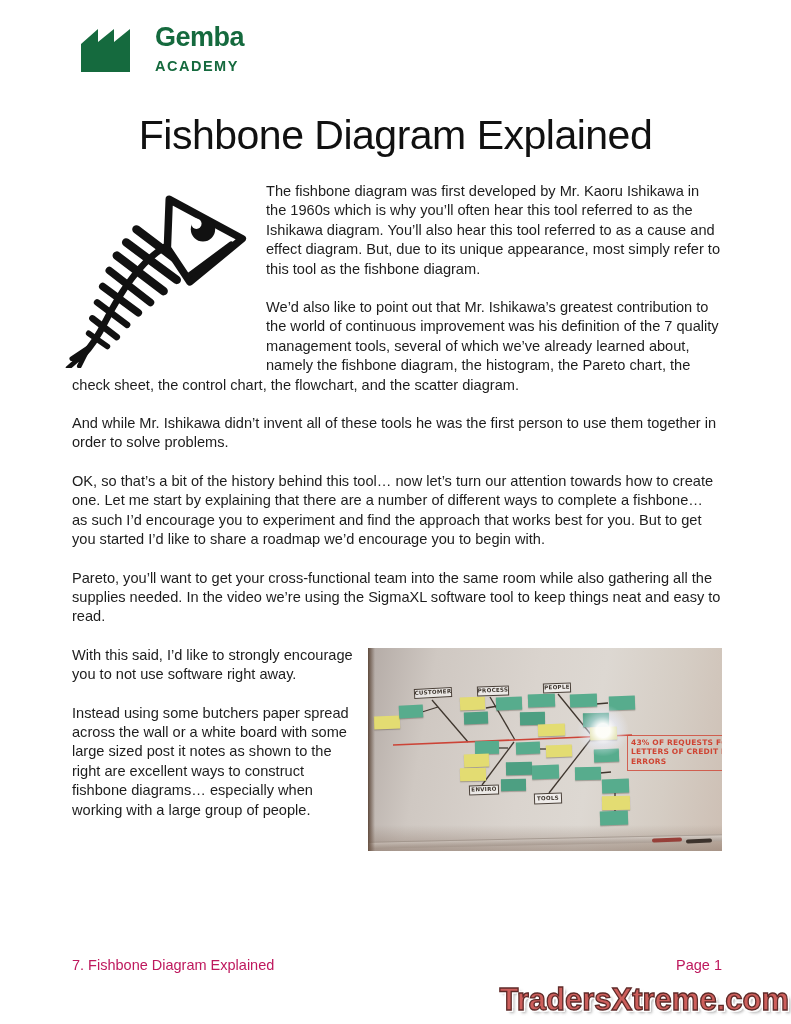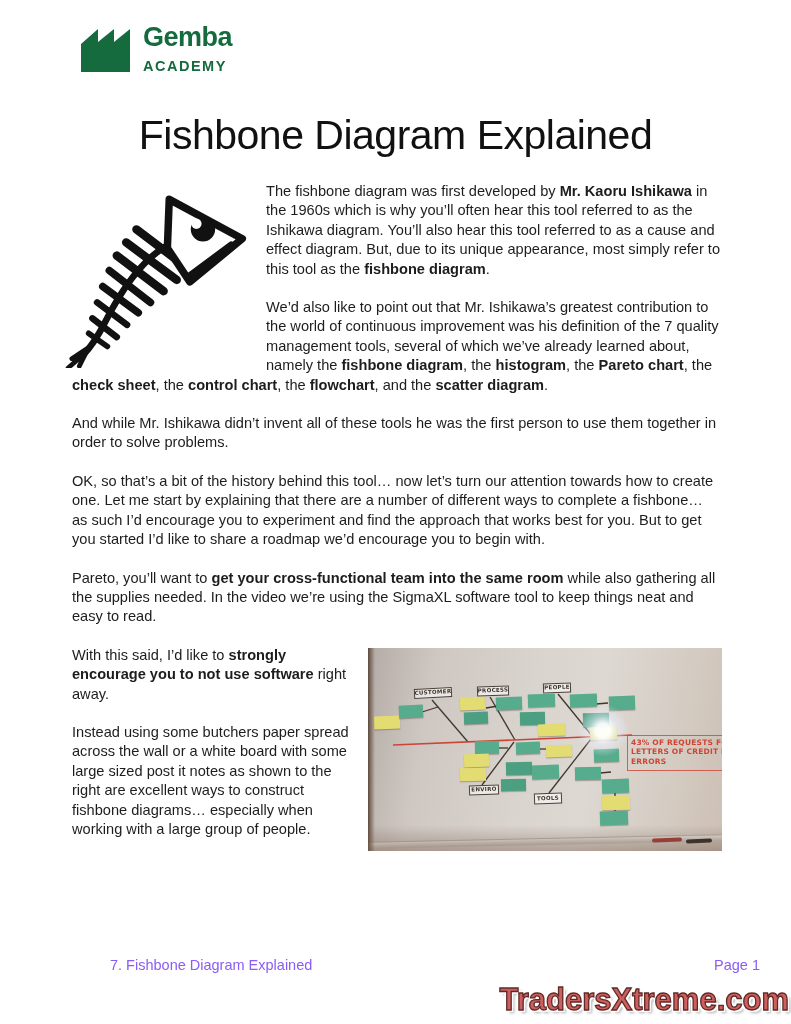--- a/index.html
+++ b/index.html
@@ -4,21 +4,21 @@
 <style>
   * { margin:0; padding:0; box-sizing:border-box; }
   html,body { background:#ffffff; }
   .page {
     position:relative; width:791px; height:1024px; margin:0 auto;
     background:#ffffff; overflow:hidden;
     font-family:"Liberation Sans", sans-serif; color:#1d1d1d;
   }
 
   
-  .logo { position:absolute; top:20px; left:78px; display:flex; align-items:flex-start; gap:7px; }
+  .logo { position:absolute; top:20px; left:78px; display:flex; align-items:flex-start; gap:19px; }
   .logo svg { display:block; }
   .logo-text { line-height:1; padding-top:4px; }
   .logo-name { font-size:27px; font-weight:700; color:#156a3e; letter-spacing:-0.5px; }
   .logo-sub  { font-size:14.5px; font-weight:700; color:#156a3e; letter-spacing:1.5px; margin-top:8px; }
 
   .wm-top {
     position:absolute; top:2px; right:4px;
     font-size:44px; font-weight:800; letter-spacing:-1px;
     color:#3c3234;
     background:linear-gradient(#4a4a4c 10%, #2e2c2d 45%, #6e3a38 80%, #8a4a46 100%);
@@ -85,34 +85,34 @@
     position:absolute; left:263px; top:90px; width:120px;
     font-family:"DejaVu Sans", sans-serif; font-size:7.5px; font-weight:700;
     color:#cf4433; line-height:1.3; letter-spacing:.2px; white-space:nowrap;
   }
   .red-note-box { position:absolute; left:259px; top:87px; width:120px; height:36px; border:1px solid rgba(207,68,51,.8); border-right:none; }
 
   
   .footer {
     position:absolute; left:72px; top:957px; width:650px;
     display:flex; justify-content:space-between;
-    font-size:14.5px; color:#8b5cf6;margin-left:38px;
+    font-size:14.5px; color:#be185d;
   }
   .wm-bottom {
     position:absolute; right:2px; top:982px;
     font-size:31px; font-weight:800; letter-spacing:0px;
     color:#cd5f5c;
     -webkit-text-stroke:1.3px #5e2a28;
     text-shadow:
       -2px -2px 0 rgba(255,255,255,.9), 2px -2px 0 rgba(255,255,255,.9),
       -2px 2px 0 rgba(255,255,255,.9), 2px 2px 0 rgba(255,255,255,.9),
       3px 3px 3px rgba(120,120,120,.6);
     white-space:nowrap;
   }
-  b, .seg-b { font-weight:700;text-align:center; }
+  b, .seg-b { font-weight:400;text-align:center; }
 </style>
 </head>
 <body>
 
 <div class="page">
 
   <div class="logo">
     <svg width="58" height="56" viewBox="0 0 58 56">
       <path d="M3,52 L3,24 L20,9 L20,22 L36,9 L36,22 L52,9 L52,52 Z" fill="#156a3e"></path>
     </svg>

